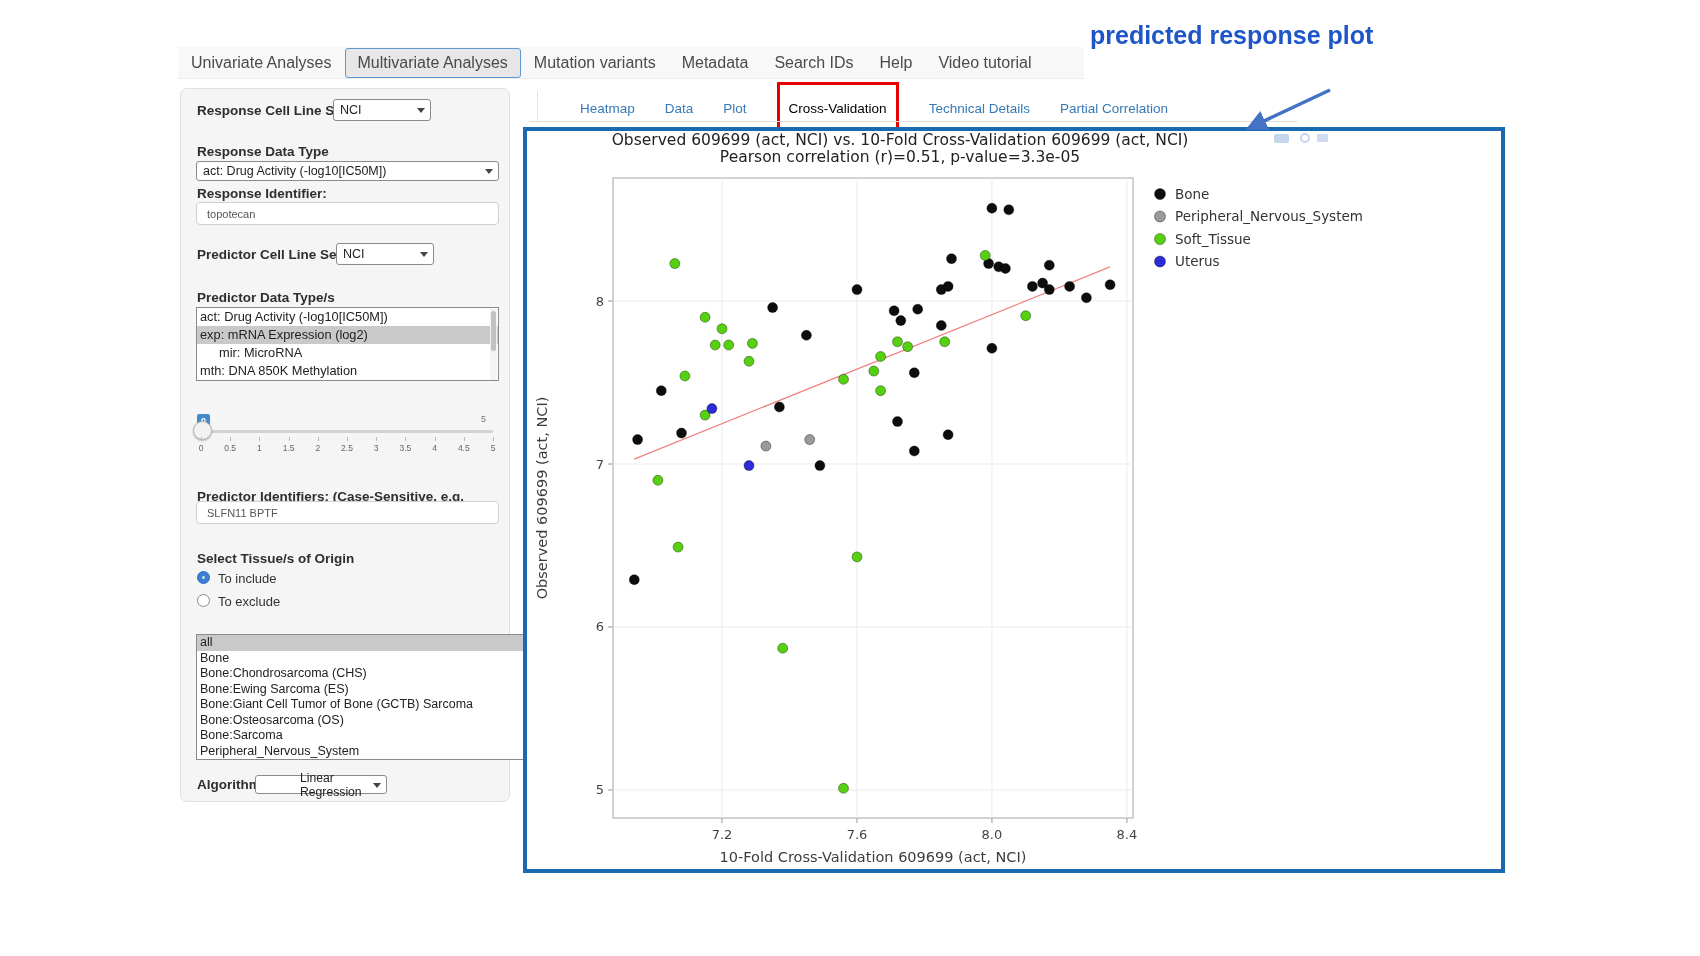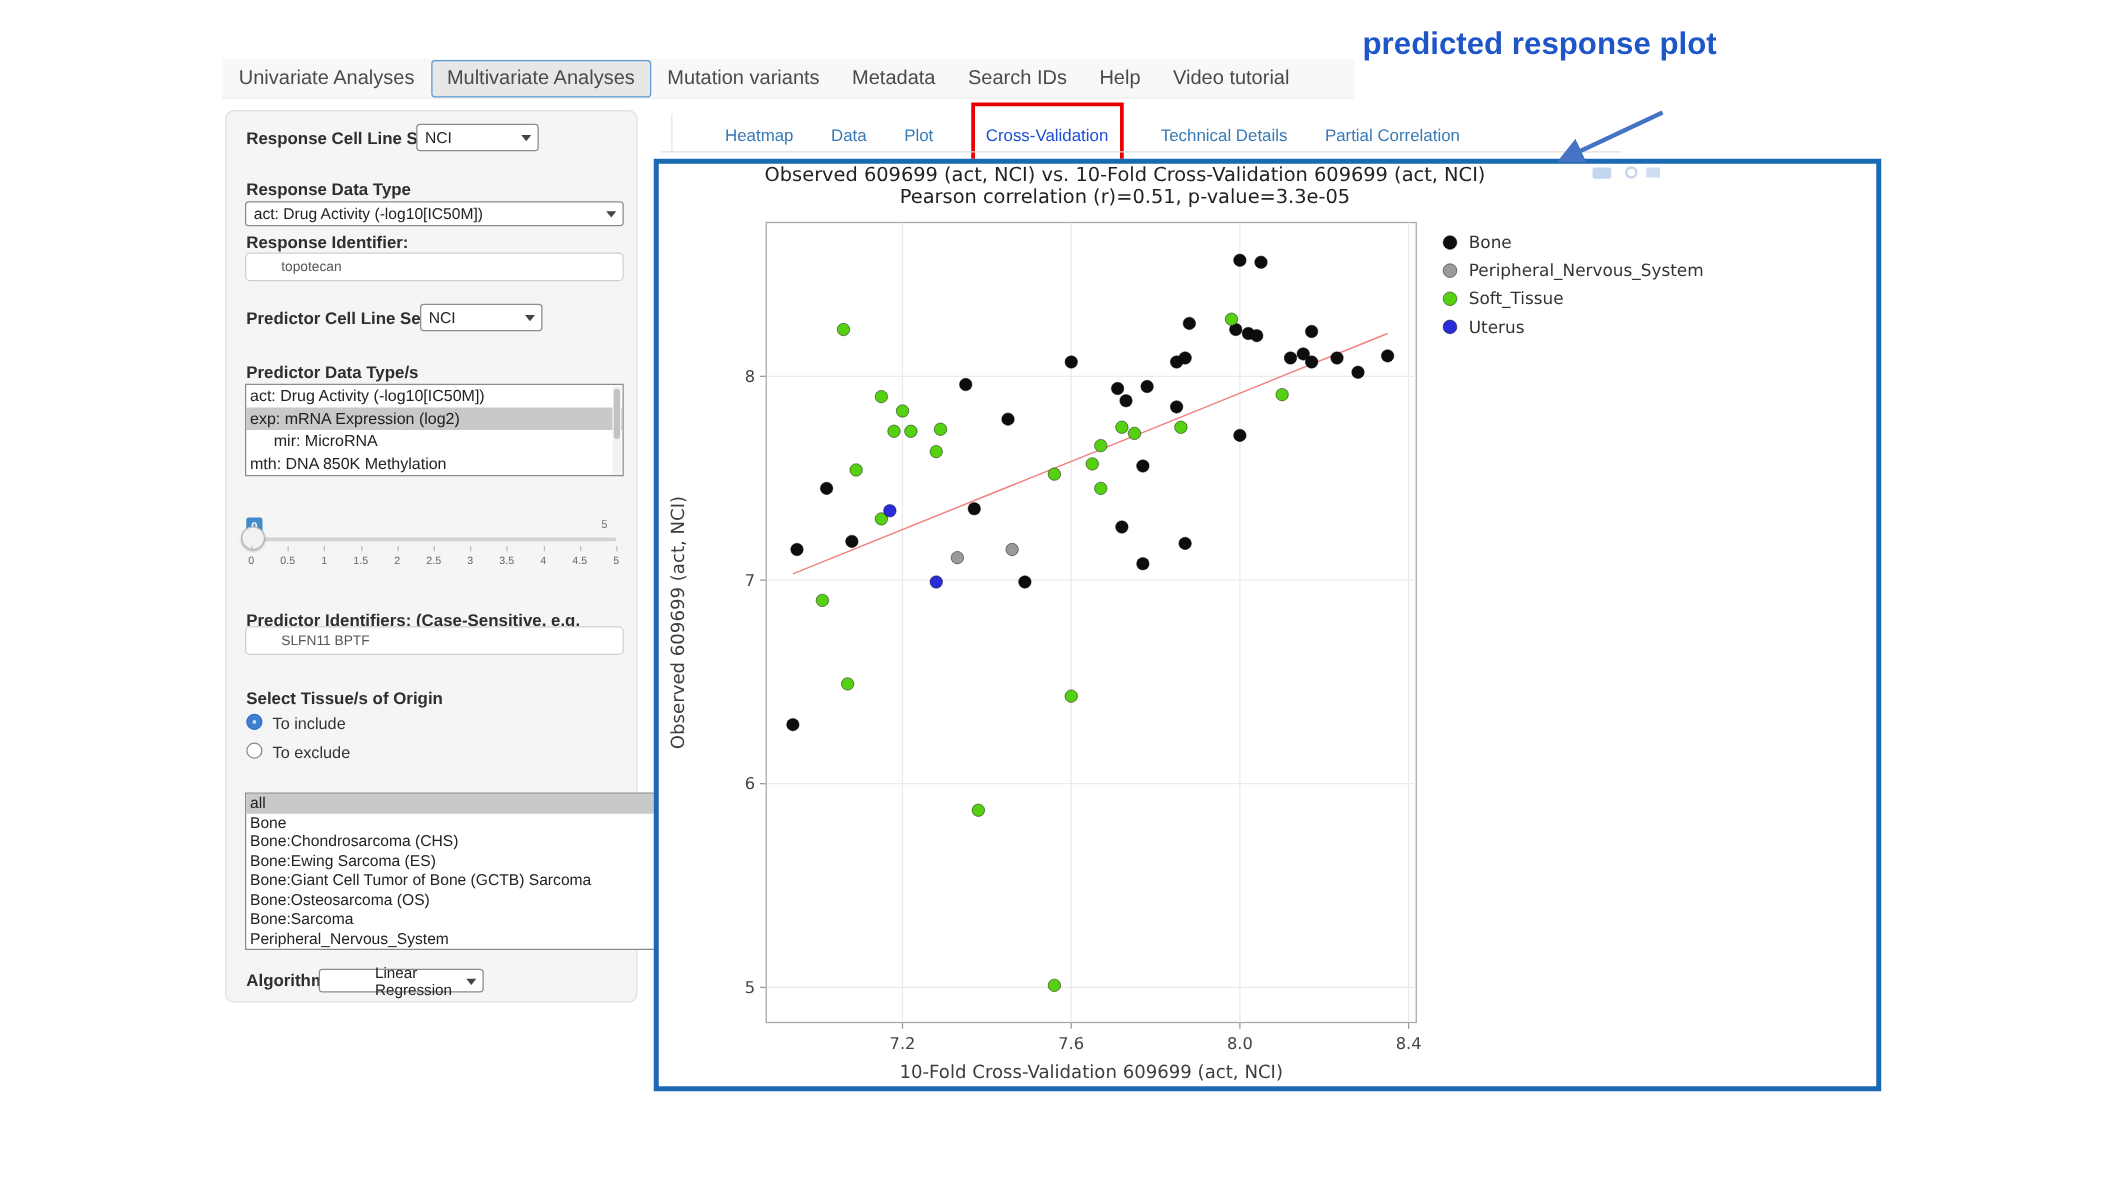--- a/index.html
+++ b/index.html
@@ -14,21 +14,21 @@
   
   .sidebar{position:absolute;left:180px;top:88px;width:330px;height:714px;background:#f5f5f5;
            border:1px solid #e0e0e0;border-radius:7px;box-sizing:border-box;}
   .sidebar *{box-sizing:border-box;}
   .blabel{position:absolute;font-size:13.5px;font-weight:bold;color:#2e2e2e;line-height:16px;}
   .select{position:absolute;background:#fff;border:1px solid #8b8b8b;border-radius:3px;
           font-size:12.5px;color:#222;display:flex;align-items:center;padding:0 18px 0 6px;cursor:pointer;}
   .chev{position:absolute;right:5px;top:50%;margin-top:-2px;width:0;height:0;
         border-left:4px solid transparent;border-right:4px solid transparent;border-top:5px solid #444;}
   .tinput{position:absolute;background:#fff;border:1px solid #cfcfcf;border-radius:4px;
-          font-size:11px;color:#555;padding:0 28px;font-family:"Liberation Sans",sans-serif;}
+          font-size:11px;color:#555;padding:0 10px;font-family:"Liberation Sans",sans-serif;}
   .listbox{position:absolute;background:#fff;border:1px solid #8b8b8b;overflow:hidden;}
   .li{font-size:12.8px;color:#222;padding-left:3px;white-space:nowrap;cursor:pointer;}
   .li.sel{background:#c9c9c9;}
   .scrollbar{position:absolute;right:1px;top:1px;width:7px;background:#f3f3f3;}
   .thumb{position:absolute;left:1px;width:5px;background:#c2c2c2;border-radius:3px;}
   .radio{position:absolute;width:13px;height:13px;border-radius:50%;border:1px solid #8a8a8a;background:#fff;}
   .radio.on{border-color:#2f6fc2;background:#3d7fd4;box-shadow:inset 0 0 0 2px #3d7fd4;}
   .radio.on::after{content:"";position:absolute;left:4px;top:4px;width:3px;height:3px;border-radius:50%;background:#cfe0f5;}
   .rlabel{position:absolute;font-size:13px;color:#333;}
   .badge{position:absolute;background:#428bca;color:#fff;font-size:9px;font-weight:bold;border-radius:2px;
@@ -36,21 +36,21 @@
   .slider-track{position:absolute;background:#d2d2d2;border-radius:2px;}
   .slider-handle{position:absolute;width:19px;height:19px;border-radius:50%;background:#f2f2f2;
                  border:1px solid #b5b5b5;box-shadow:0 1px 2px rgba(0,0,0,.25);cursor:pointer;}
   .tick-mark{position:absolute;width:1px;height:4px;background:#bbb;}
   .tick-label{position:absolute;font-size:8.5px;color:#666;transform:translateX(-50%);}
   .maxlabel{position:absolute;font-size:9px;color:#777;}
 
   
   .tabbar{position:absolute;left:580px;top:90px;height:36px;display:flex;align-items:center;gap:30px;}
   .ptab{font-size:13.5px;color:#3779b5;white-space:nowrap;cursor:pointer;}
-  .ptab.active{color:#1d4ed8;border:3px solid #e60000;padding:16px 9px;}
+  .ptab.active{color:#000000;border:3px solid #e60000;padding:16px 9px;}
   .tabs-underline{position:absolute;left:529px;top:121px;width:768px;height:1px;background:#ddd;}
   .tabs-leftline{position:absolute;left:537px;top:91px;width:1px;height:30px;background:#e3e3e3;}
 
   
   .plot-box{position:absolute;left:523px;top:127px;width:982px;height:746px;border:4px solid #1a6ab3;
             background:#fff;box-sizing:border-box;}
 
   
   .annotation{position:absolute;left:1090px;top:18px;font-size:25px;font-weight:bold;line-height:34px;}
   .arrow-svg{position:absolute;left:1225px;top:84px;}

